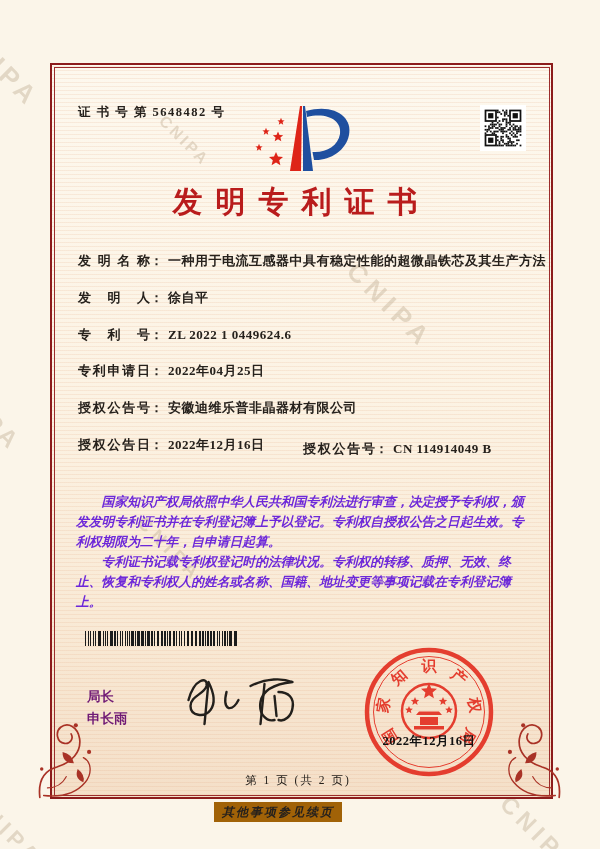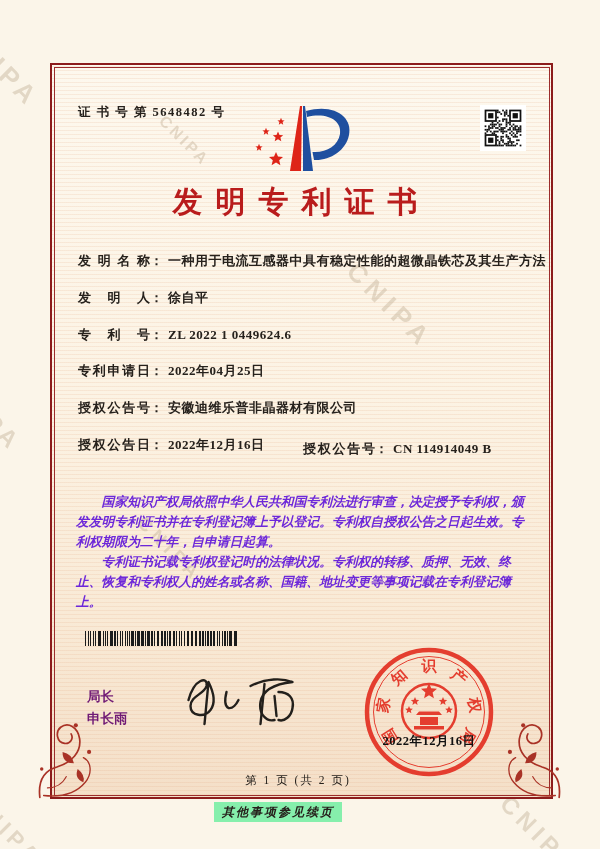--- a/index.html
+++ b/index.html
@@ -62,21 +62,21 @@
   .seal{position:absolute;left:362px;top:645px;opacity:.92;}
   .seal-ch{font-size:15px;font-weight:700;fill:var(--seal-red);text-anchor:middle;dominant-baseline:central;
     font-family:"Liberation Serif","DejaVu Serif",serif;}
   .seal-date{position:absolute;left:362px;top:733px;width:134px;text-align:center;
     font-size:12.5px;font-weight:700;letter-spacing:.5px;color:#111;}
   .flourish{position:absolute;z-index:5;}
   .flourish.left{left:34px;top:714px;}
   .flourish.right{left:470px;top:714px;transform:scaleX(-1);}
   .page-number{position:absolute;left:50px;top:773px;width:456px;text-align:center;font-size:11.5px;letter-spacing:2px;margin-left:20px;}
   .continuation{position:absolute;left:50px;top:802px;width:456px;text-align:center;}
-  .continuation span{background:#86efac;padding:3px 8px;font-size:12px;font-style:italic;font-weight:600;letter-spacing:2px;}
+  .continuation span{background:#a16207;padding:3px 8px;font-size:12px;font-style:italic;font-weight:600;letter-spacing:2px;}
 </style>
 </head>
 <body>
 
 <div class="page">
 
   <div class="frame-bg"></div>
 
   <span class="wm" style="left:-28px;top:18px;font-size:26px">CNIPA</span>
   <span class="wm" style="left:168px;top:112px;font-size:16px;letter-spacing:3px">CNIPA</span>

